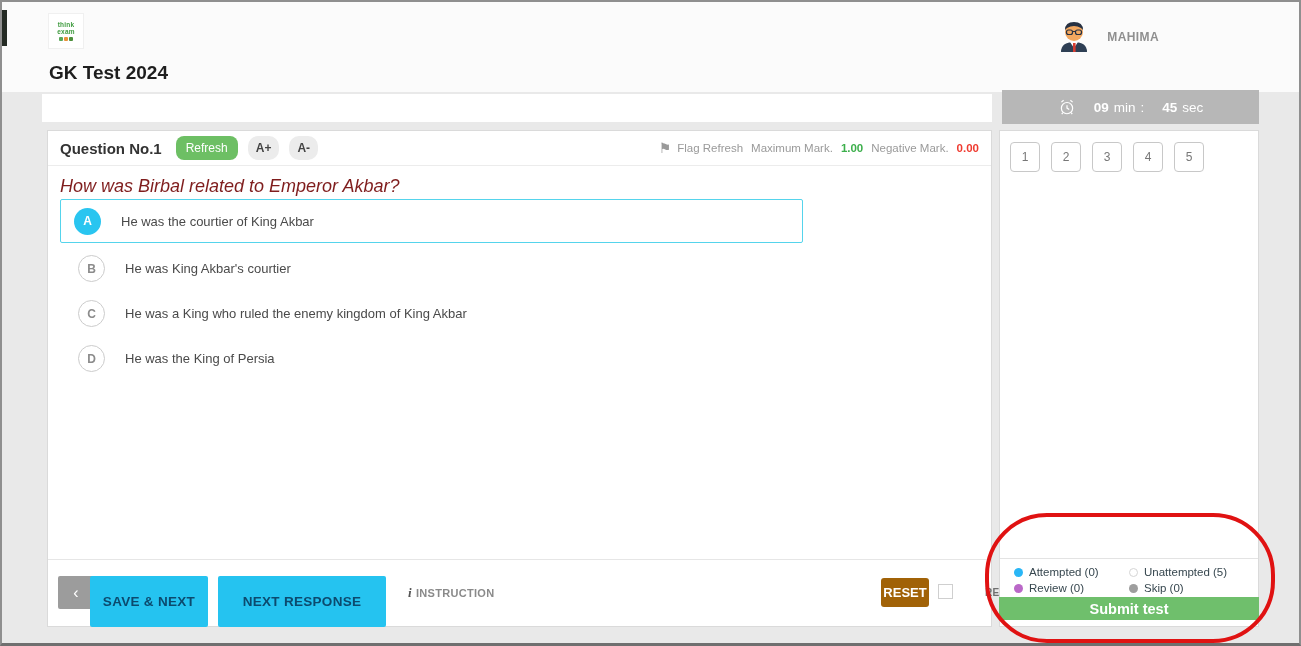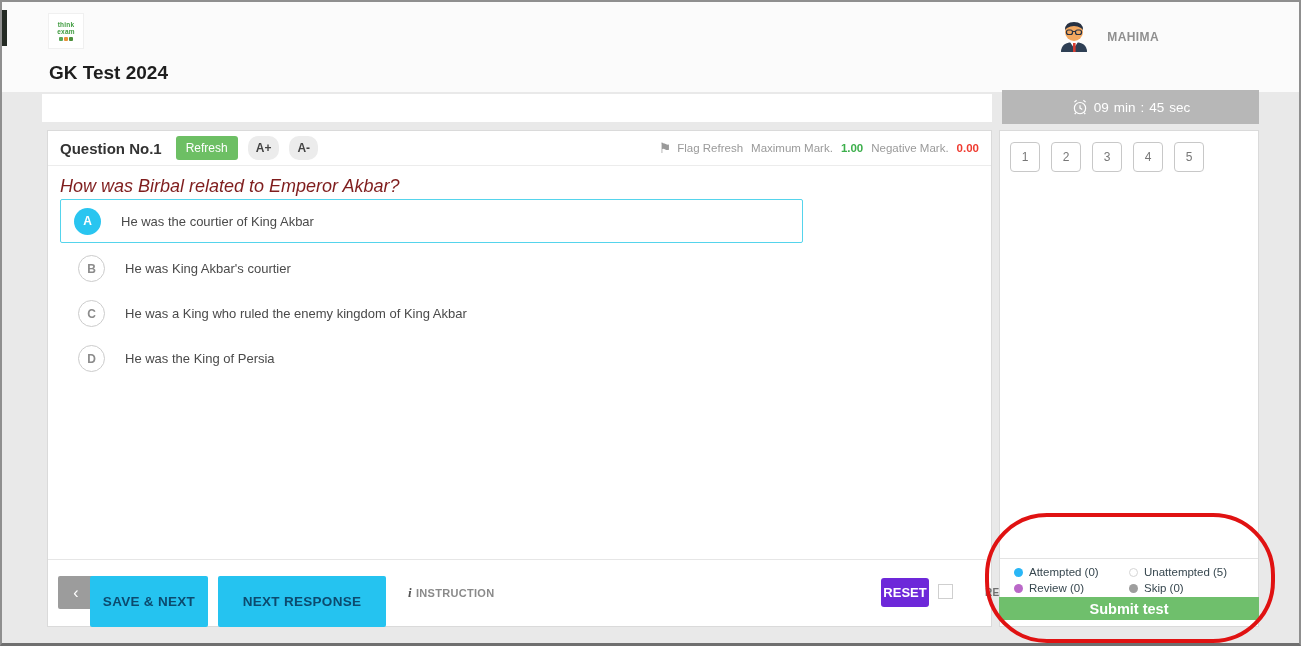--- a/index.html
+++ b/index.html
@@ -16,26 +16,26 @@
   .logo-tagline { margin:2px auto 0; width:16px; height:4px; display:flex; gap:1px; justify-content:center; }
   .logo-tagline i { display:block; width:4px; height:4px; border-radius:1px; }
   .lg1{background:#5aa85a;} .lg2{background:#e8923a;} .lg3{background:#4d8f3c;}
   .test-title { position:absolute; left:47px; top:60px; font-size:19px; font-weight:bold; color:#1e1e1e; }
   .user-chip { position:absolute; right:140px; top:16px; display:flex; align-items:center; gap:14px; }
   .avatar { width:38px; height:38px; border-radius:6px; overflow:hidden; }
   .user-name { font-size:12px; font-weight:bold; color:#8f8f8f; letter-spacing:0.4px; }
   
   .sub-strip { position:absolute; left:40px; top:92px; width:950px; height:28px; background:#ffffff; }
   .timer-bar { position:absolute; left:1000px; top:88px; width:257px; height:34px; background:#b7b7b7; color:#ffffff; display:flex; align-items:center; justify-content:center; gap:5px; font-size:13.5px; }
-  .timer-bar b { font-weight:normal; }
+  .timer-bar b { font-weight:bold;margin-left:13px; }
   
   .q-card { position:absolute; left:45px; top:128px; width:945px; height:497px; background:#ffffff; border:1px solid #dadada; }
   .q-head { position:absolute; left:0; top:0; width:100%; height:35px; border-bottom:1px solid #ececec; display:flex; align-items:center; padding:0 12px; gap:10px; }
   .q-no { font-size:15px; font-weight:bold; color:#333333; margin-right:4px; }
-  .btn-refresh { background:#6dbf64; color:#ffffff; font-size:12px; padding:5px 10px; border:none; border-radius:3px; cursor:pointer;text-align:center; }
+  .btn-refresh { background:#6dbf64; color:#ffffff; font-size:12px; padding:5px 10px; border:none; border-radius:8px; cursor:pointer;text-align:center; }
   .btn-font { background:#ececec; color:#444; font-size:12px; font-weight:bold; padding:5px 8px; border:none; border-radius:10px; cursor:pointer; }
   .q-head-right { margin-left:auto; display:flex; align-items:center; gap:8px; font-size:11.5px; color:#9a9a9a; }
   .flag-ic { font-size:14px; color:#9a9a9a; margin-right:-2px; }
   .mark-green { color:#3daf4c; font-weight:bold; }
   .mark-red { color:#ef3b30; font-weight:bold; }
   .q-text { position:absolute; left:12px; top:45px; font-size:18px; color:#7f1d1d;font-style:italic; }
   
   .opt { position:absolute; display:flex; align-items:center; gap:20px; }
   .opt-circle { width:27px; height:27px; border-radius:50%; display:flex; align-items:center; justify-content:center; font-size:12px; font-weight:bold; }
   .opt-unsel .opt-circle { background:#ffffff; border:1px solid #cccccc; color:#8b8b8b; }
@@ -43,21 +43,21 @@
   .opt-a-box { position:absolute; left:12px; top:68px; width:743px; height:44px; border:1px solid #55d4ec; border-radius:2px; display:flex; align-items:center; gap:20px; padding-left:13px; }
   .opt-a-box .opt-circle { background:#29c5f0; color:#ffffff; border:none; }
   
   .q-foot-line { position:absolute; left:0; top:428px; width:100%; border-top:1px solid #e6e6e6; }
   .btn-back { position:absolute; left:10px; top:445px; width:36px; height:33px; background:#9c9c9c; color:#ffffff; border:none; border-radius:2px; font-size:16px; cursor:pointer; }
   .btn-cyan { position:absolute; top:445px; height:51px; background:#25c3f0; color:#0c4a6e; border:none; border-radius:2px; font-size:13.5px; font-weight:bold; letter-spacing:0.3px; cursor:pointer; }
   .btn-save-next { left:42px; width:118px; }
   .btn-save-resp { left:170px; width:168px; }
   .instruction { position:absolute; left:360px; top:454px; font-size:11px; color:#8a8a8a; font-weight:bold; letter-spacing:0.3px; cursor:pointer; }
   .instruction .i-ic { font-family:"Liberation Serif", serif; font-style:italic; font-weight:bold; font-size:13px; color:#555; margin-right:4px; }
-  .btn-reset { position:absolute; left:833px; top:447px; width:48px; height:29px; background:#6d28d9; color:#ffffff; border:none; border-radius:3px; font-size:13px; font-weight:bold; cursor:pointer; }
+  .btn-reset { position:absolute; left:833px; top:447px; width:48px; height:29px; background:#a16207; color:#ffffff; border:none; border-radius:3px; font-size:13px; font-weight:bold; cursor:pointer; }
   .review-check { position:absolute; left:890px; top:453px; width:15px; height:15px; background:#ffffff; border:1px solid #cfcfcf; cursor:pointer; }
   .review-label { position:absolute; left:911px; top:456px; font-size:10px; font-weight:bold; color:#6f6f6f; letter-spacing:0.3px;margin-left:26px; }
   
   .side-panel { position:absolute; left:997px; top:128px; width:260px; height:497px; background:#ffffff; border:1px solid #dadada; }
   .palette { position:absolute; left:10px; top:11px; display:flex; gap:11px; }
   .pal-btn { width:30px; height:30px; background:#ffffff; border:1px solid #c8c8c8; border-radius:4px; font-size:12px; color:#777777; cursor:pointer; }
   .legend { position:absolute; left:0; top:427px; width:100%; border-top:1px solid #e3e3e3; padding:7px 14px 0; display:grid; grid-template-columns:1fr 1fr; row-gap:4px; }
   .leg-item { display:flex; align-items:center; gap:6px; font-size:11.5px; color:#37474f; }
   .dot { width:9px; height:9px; border-radius:50%; flex:0 0 auto; }
   .dot-attempted { background:#29b6f6; }

